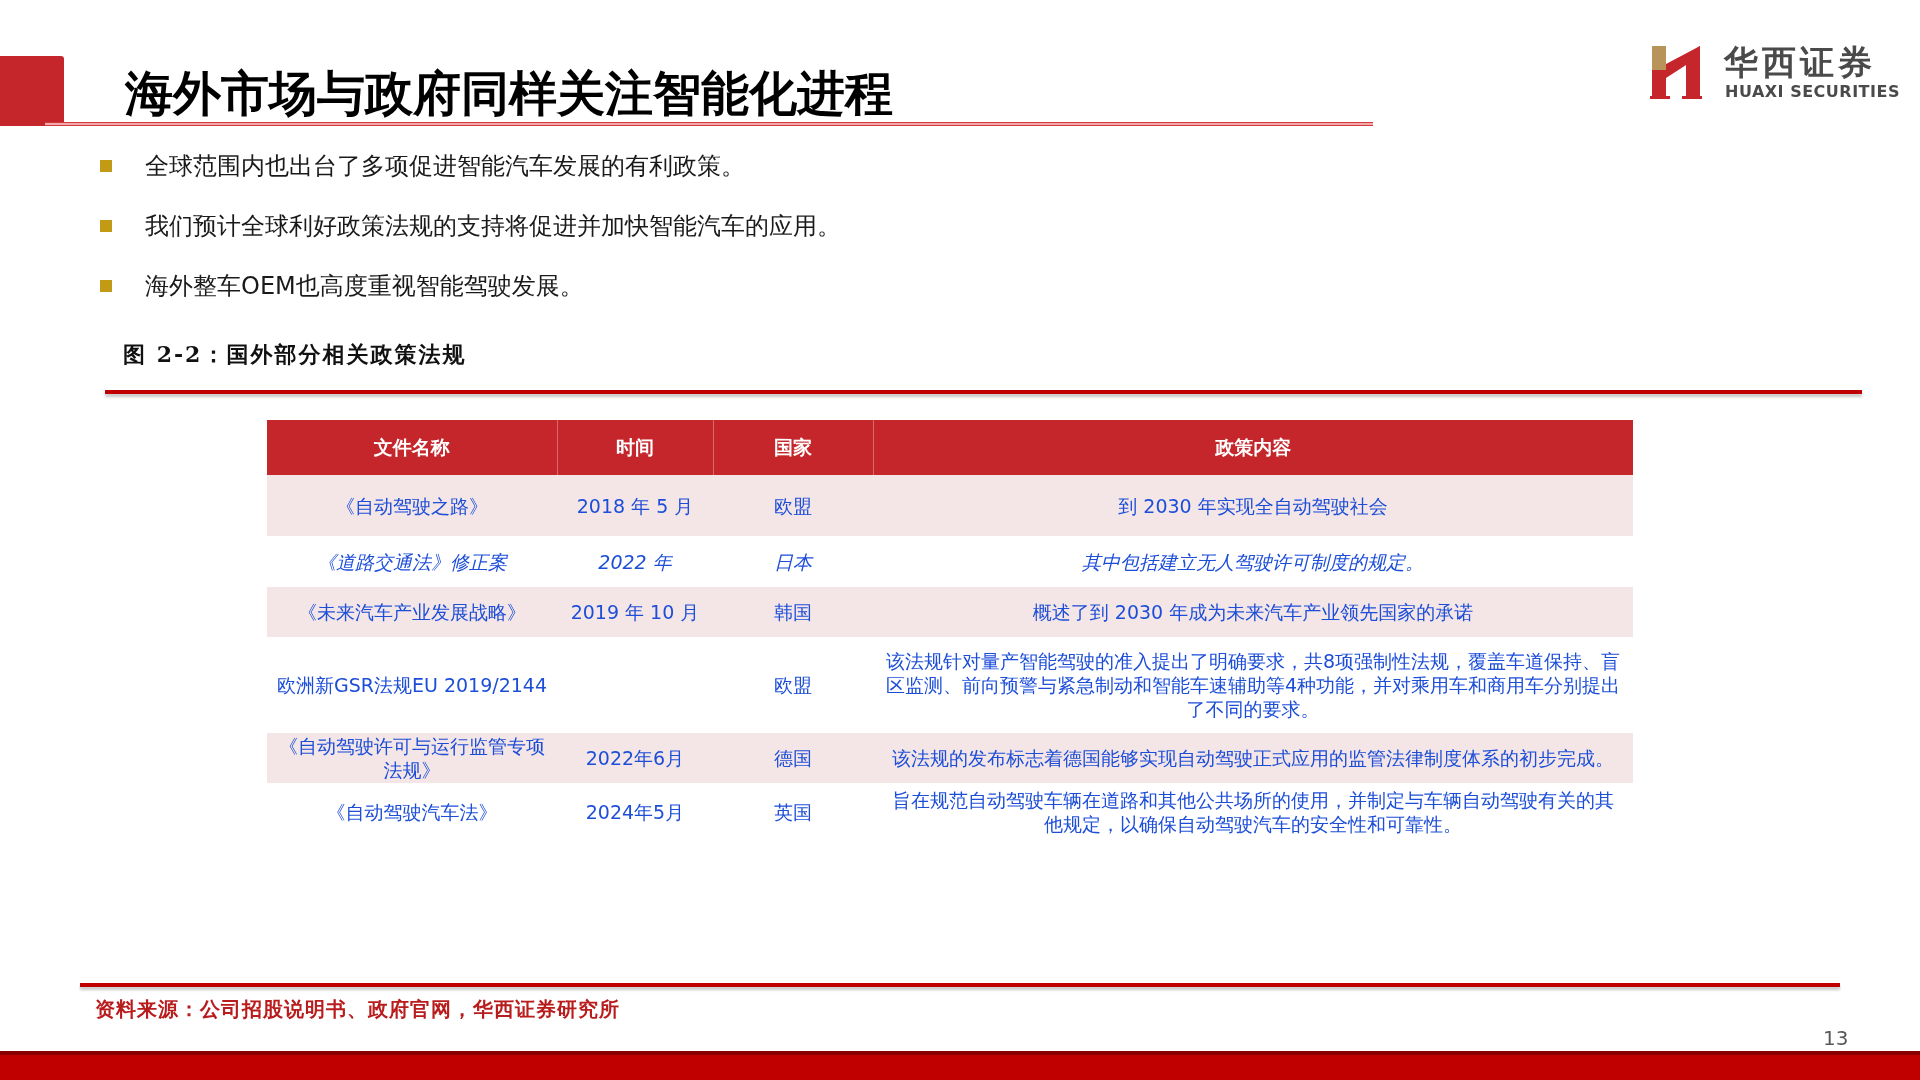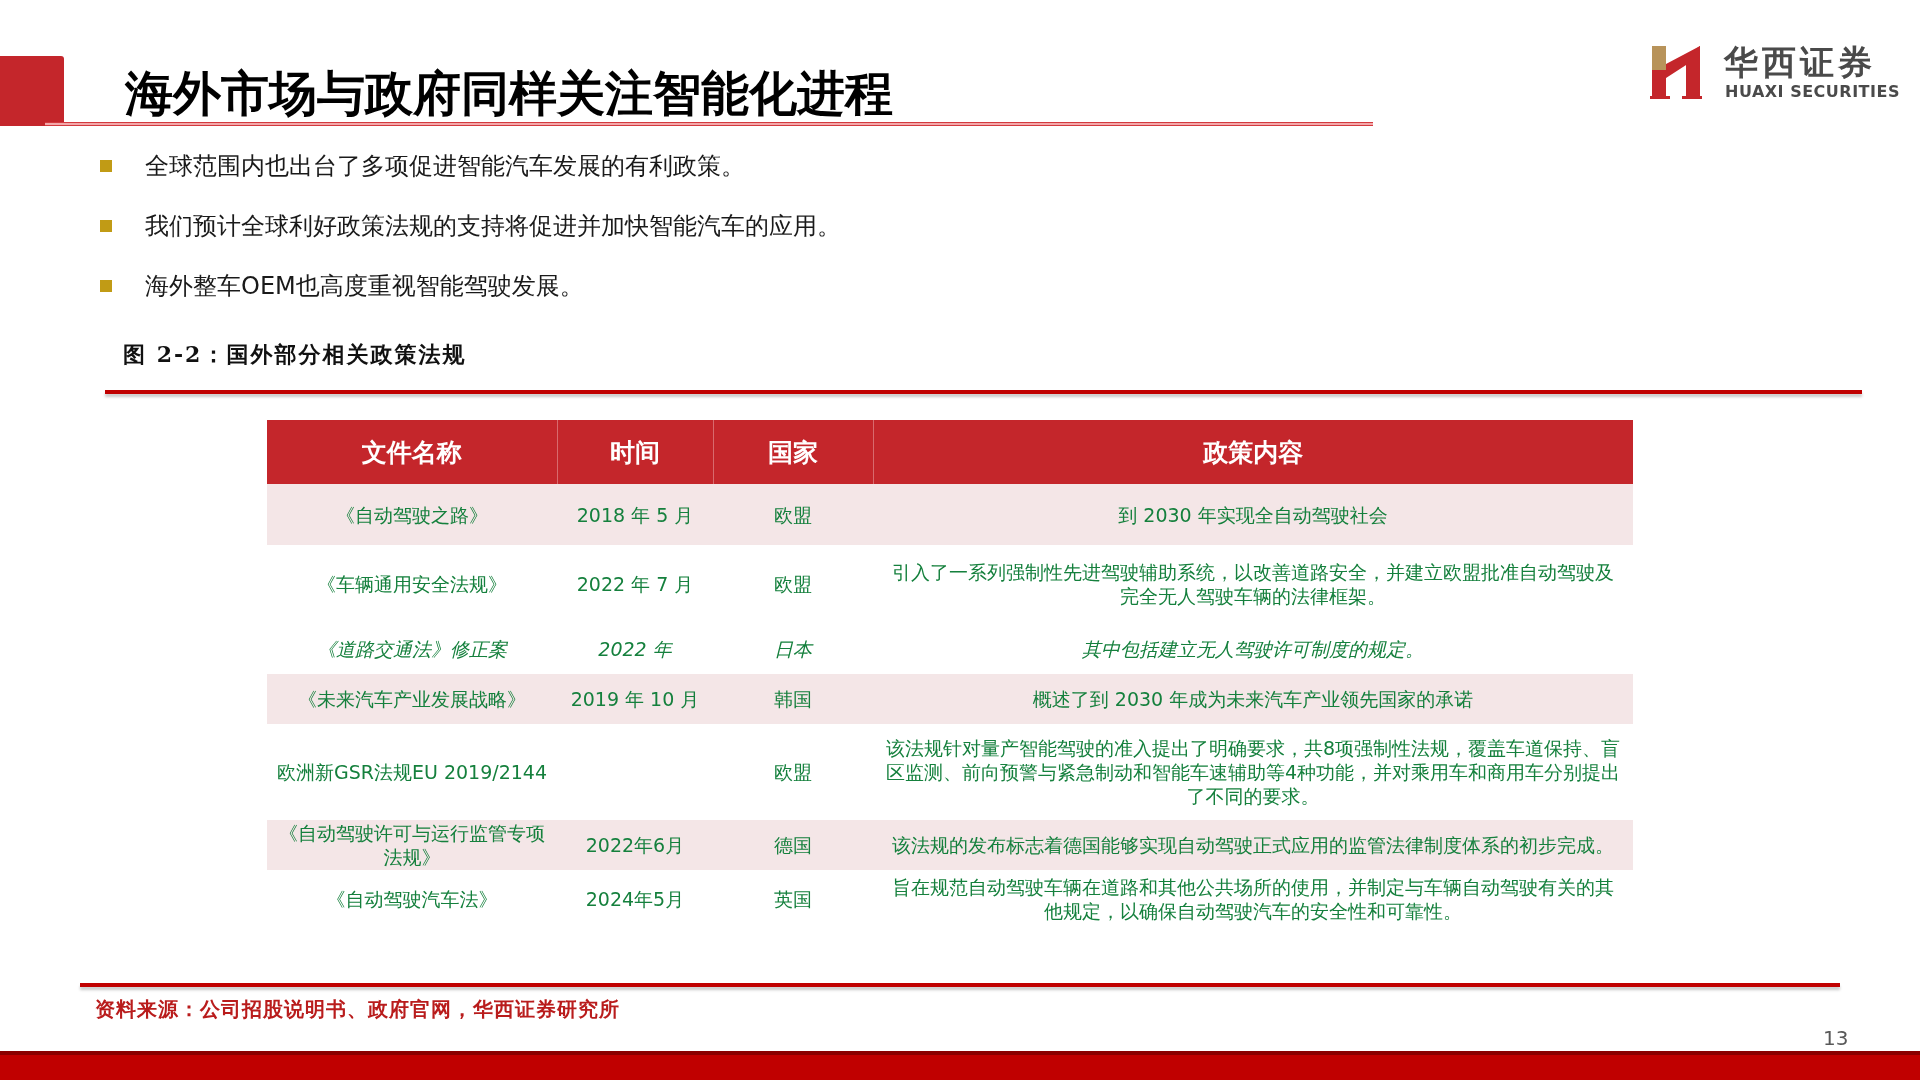--- a/index.html
+++ b/index.html
@@ -17,23 +17,23 @@
 
   .bullets { position: absolute; left: 100px; top: 150px; }
   .bullet { position: absolute; left: 0; white-space: nowrap; }
   .bullet .sq { position: absolute; left: 0; top: 10px; width: 12px; height: 12px; background: #c19b15; }
   .bullet .txt { position: absolute; left: 45px; top: 0; font-size: 24px; color: #1a1a1a; }
 
   .fig-caption { position: absolute; left: 123px; top: 340px; font-family: "DejaVu Serif", "Liberation Serif", serif; font-size: 22px; font-weight: bold; color: #111; letter-spacing: 2px; white-space: nowrap; }
   .fig-rule { position: absolute; left: 105px; top: 390px; width: 1757px; height: 4px; background: #c00000; box-shadow: 0 3px 3px rgba(0,0,0,0.22); }
 
   .table { position: absolute; left: 267px; top: 420px; width: 1366px; border-collapse: collapse; table-layout: fixed; }
-  .table th { background: #c4262b; color: #fff; font-size: 25px; font-weight: bold; height: 64px; text-align: center; border-right: 1px solid #d86a6d; }
+  .table th { background: #c4262b; color: #fff; font-size: 19px; font-weight: bold; height: 55px; text-align: center; border-right: 1px solid #d86a6d; }
   .table th:last-child { border-right: none; }
-  .table td { font-size: 19px; color: #15803d; text-align: center; vertical-align: middle; line-height: 24px; padding: 0 6px; }
+  .table td { font-size: 19px; color: #1d4ed8; text-align: center; vertical-align: middle; line-height: 24px; padding: 0 6px; }
   .table tr.alt td { background: #f4e6e7; }
   .table tr.plain td { background: #ffffff; }
 
   .src-rule { position: absolute; left: 80px; top: 983px; width: 1760px; height: 4px; background: #c00000; box-shadow: 0 3px 3px rgba(0,0,0,0.22); }
   .source { position: absolute; left: 95px; top: 996px; font-family: "DejaVu Serif", "Liberation Serif", serif; font-size: 20px; font-weight: bold; color: #b91c1c; letter-spacing: 1px; white-space: nowrap; }
   .page-num { position: absolute; left: 1823px; top: 1026px; font-size: 20px; color: #595959; }
   .bottom-bar { position: absolute; left: 0; top: 1051px; width: 1920px; height: 29px; background: #c00000; border-top: 4px solid #8a0000; }
 </style>
 </head>
 <body>
@@ -88,26 +88,20 @@
       <th>政策内容</th>
     </tr>
   </thead>
   <tbody>
     <tr class="alt" style="height:61px;">
       <td>《自动驾驶之路》</td>
       <td>2018 年 5 月</td>
       <td>欧盟</td>
       <td>到 2030 年实现全自动驾驶社会</td>
     </tr>
-    <tr class="plain" style="height:78px;">
-      <td>《车辆通用安全法规》</td>
-      <td>2022 年 7 月</td>
-      <td>欧盟</td>
-      <td style="padding:0 14px;">引入了一系列强制性先进驾驶辅助系统，以改善道路安全，并建立欧盟批准自动驾驶及完全无人驾驶车辆的法律框架。</td>
-    </tr>
     <tr class="plain" style="height:51px;font-style:italic;">
       <td>《道路交通法》修正案</td>
       <td>2022 年</td>
       <td>日本</td>
       <td>其中包括建立无人驾驶许可制度的规定。</td>
     </tr>
     <tr class="alt" style="height:50px;">
       <td>《未来汽车产业发展战略》</td>
       <td>2019 年 10 月</td>
       <td>韩国</td>

